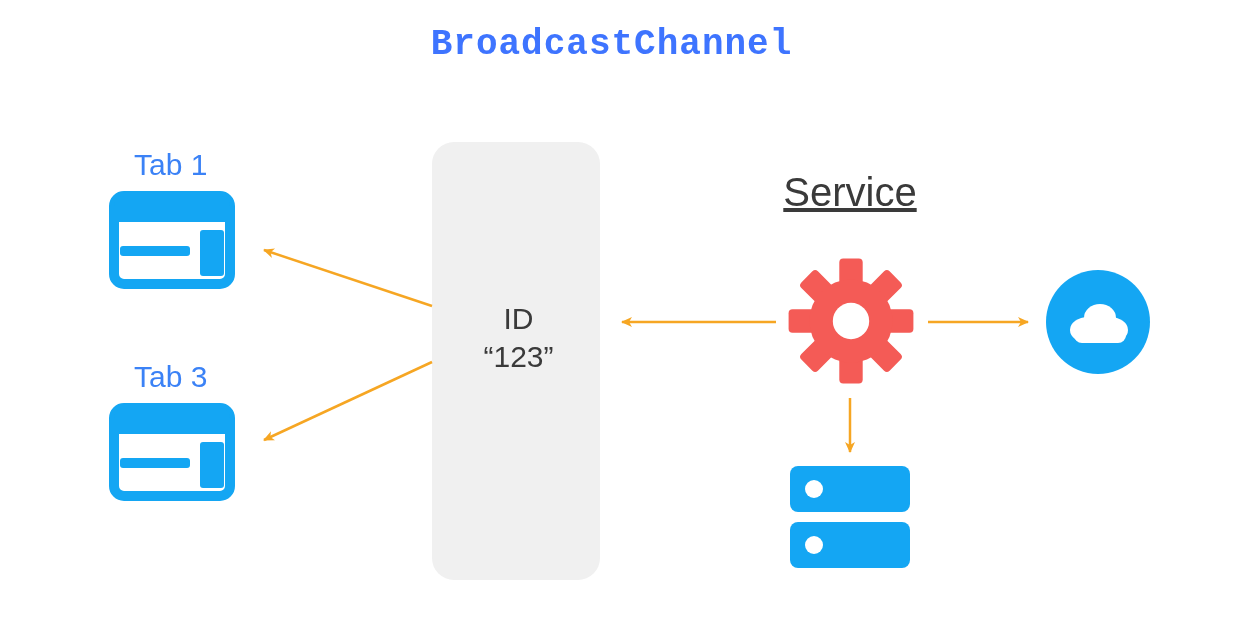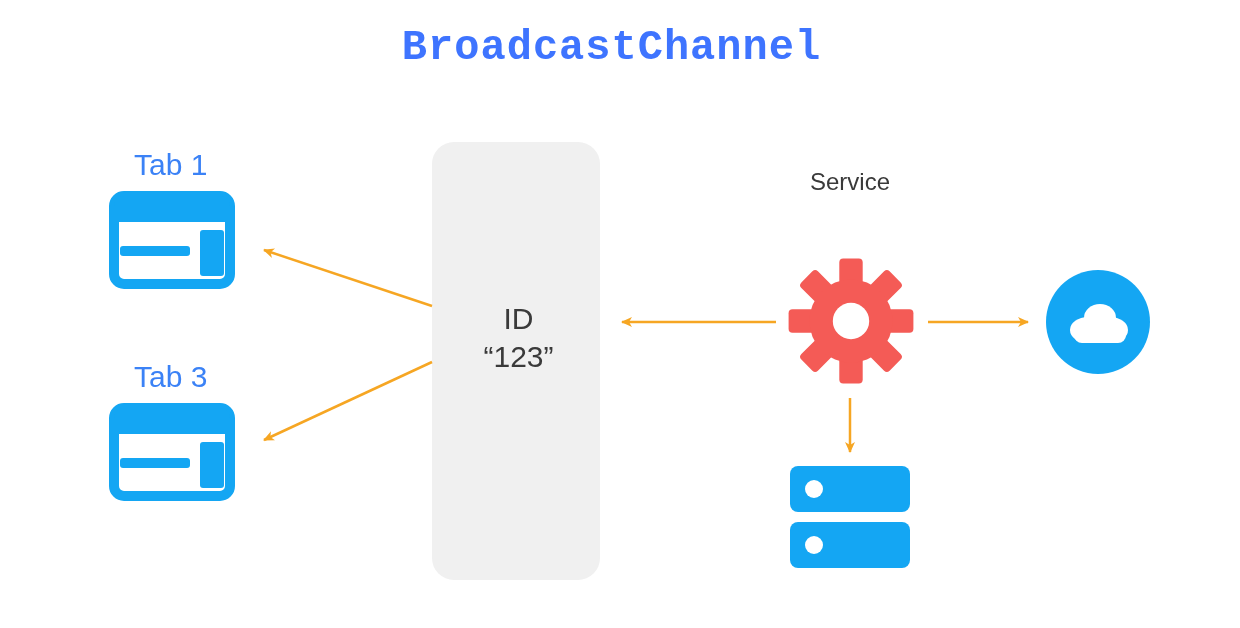--- a/index.html
+++ b/index.html
@@ -18,41 +18,42 @@
     overflow: hidden;
   }
   .title {
     position: absolute;
     top: 24px;
     left: 0;
     right: 17px;
     text-align: center;
     font-family: "Courier New", Courier, monospace;
     font-weight: 700;
-    font-size: 42px;
+    font-size: 36px;
     color: #3e74ff;
     letter-spacing: 1px;
   }
   .lbl {
     position: absolute;
     font-size: 30px;
     color: #3b82f6;
   }
   .tab-label-1 { top: 148px; left: 134px; }
   .tab-label-2 { top: 360px; left: 134px; }
 
   .sw-label {
     position: absolute;
     top: 168px;
     left: 750px;
     width: 200px;
     text-align: center;
-    font-size: 24px;
+    font-size: 40px;
     line-height: 1.2;
     color: #3a3a3a;
+    text-decoration: underline;
   }
 
   .channel-box {
     position: absolute;
     top: 142px;
     left: 432px;
     width: 168px;
     height: 438px;
     background: #f0f0f0;
     border-radius: 22px;

